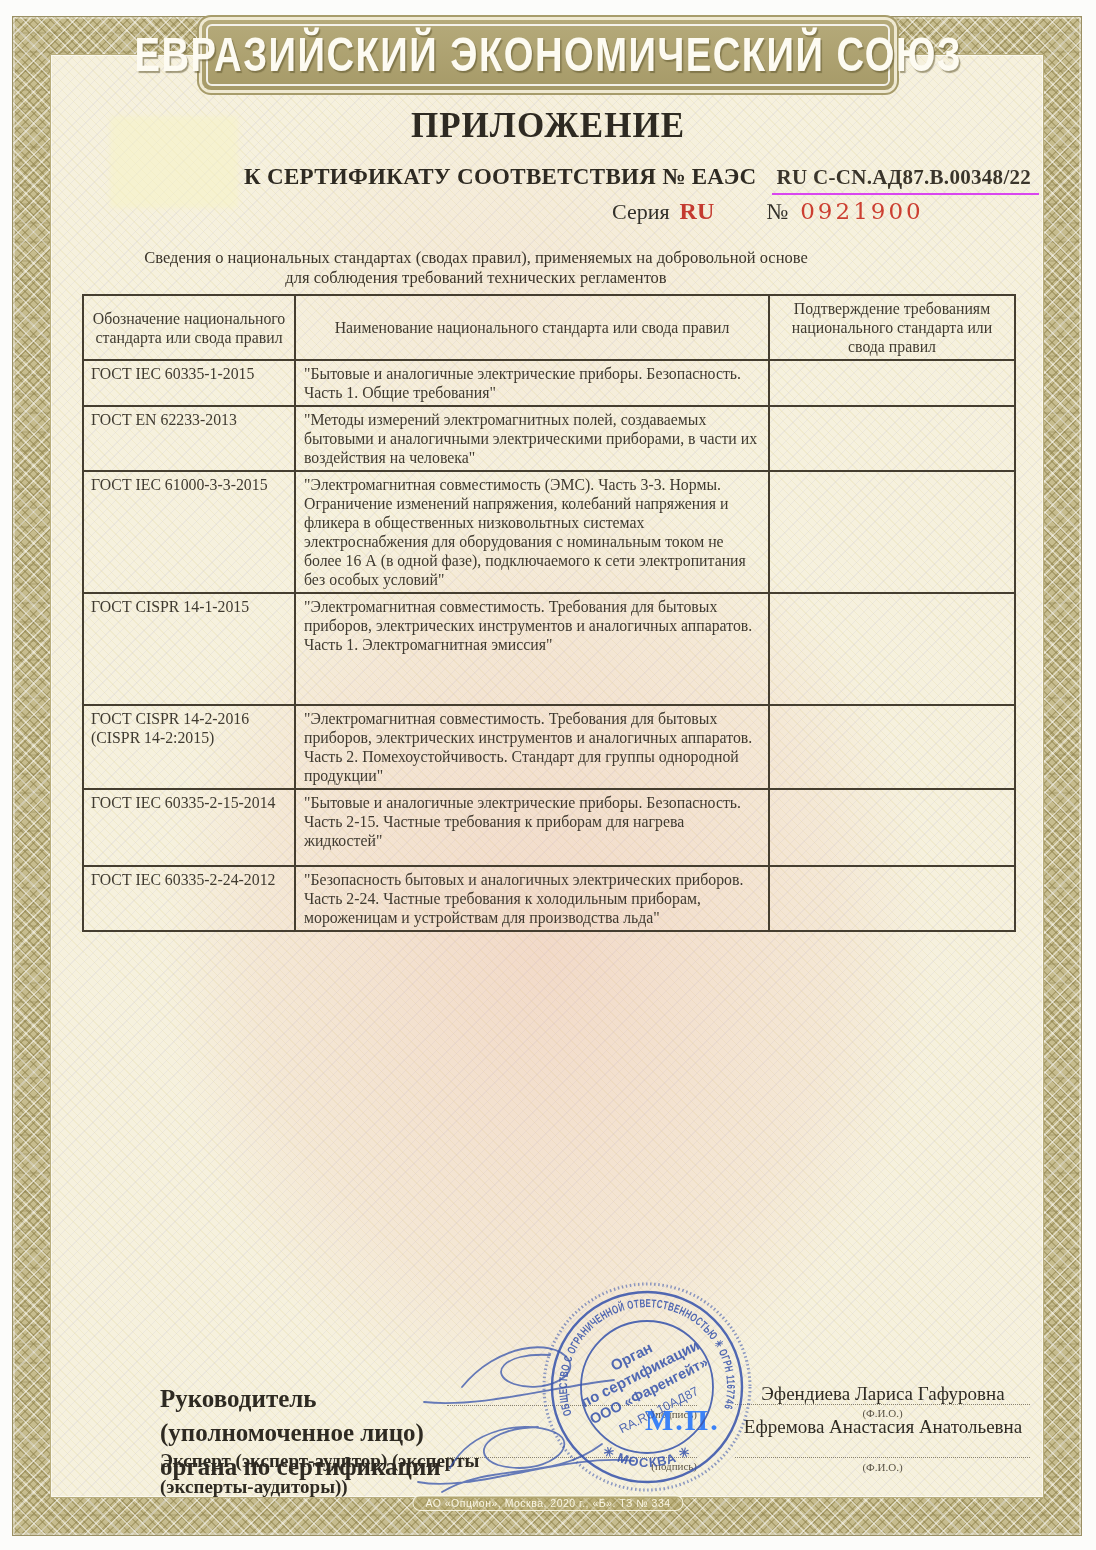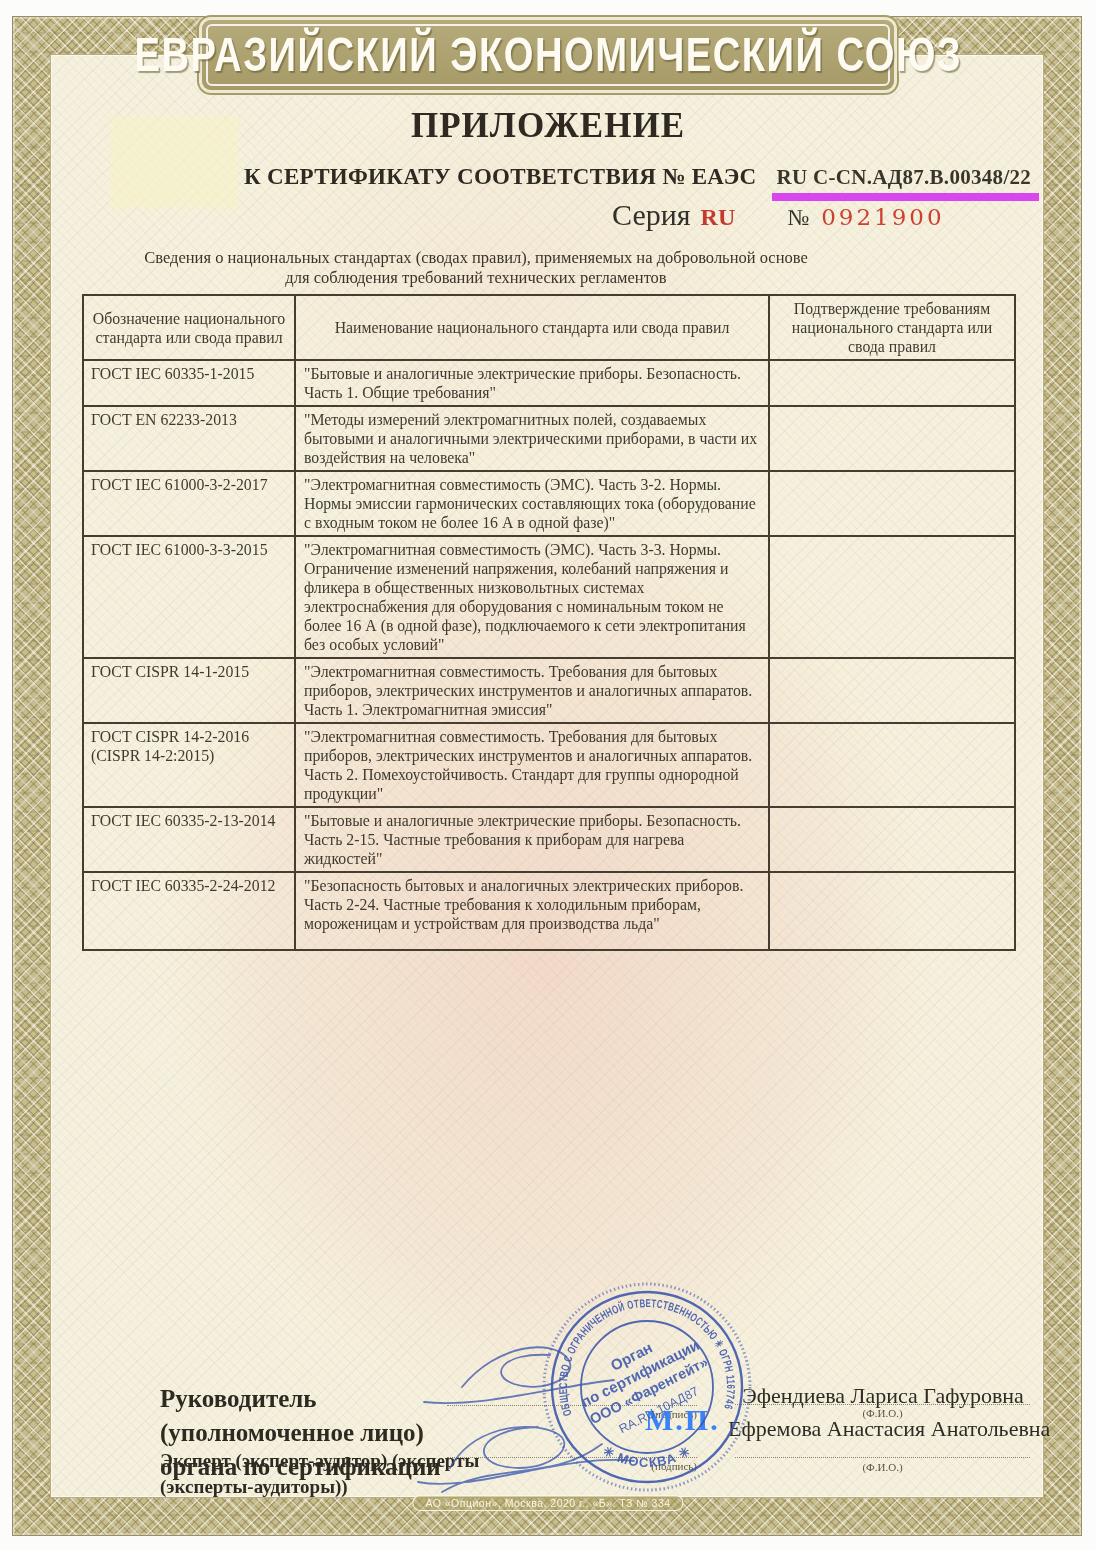--- a/index.html
+++ b/index.html
@@ -56,25 +56,25 @@
   
   .doc-title{
     position:absolute;left:0;top:106px;width:1096px;text-align:center;
     font-size:35px;font-weight:bold;letter-spacing:1px;color:#2e2a22;
   }
   .cert-line{
     position:absolute;left:234px;top:164px;display:flex;align-items:baseline;white-space:nowrap;margin-left:10px;
   }
   .cert-label{font-size:23px;font-weight:bold;color:#2e2a22;letter-spacing:.3px;}
   .cert-number{font-size:21px;font-weight:bold;color:#3a352b;margin-left:16px;
-    border-bottom:8px solid #d946ef;padding:0 8px 3px 4px;letter-spacing:.3px;}
+    border-bottom:2px solid #d946ef;padding:0 8px 3px 4px;letter-spacing:.3px;}
   .series-line{
     position:absolute;left:612px;top:198px;display:flex;align-items:baseline;white-space:nowrap;
   }
-  .series-label{font-size:30px;color:#32302a;}
+  .series-label{font-size:22px;color:#32302a;}
   .series-value{font-size:24px;font-weight:bold;color:#c43a2f;margin-left:10px;}
   .number-sign{font-size:23px;color:#32302a;margin-left:52px;}
   .form-number{font-family:"DejaVu Serif",serif;font-size:23px;color:#cc3f31;letter-spacing:3px;margin-left:12px;}
 
   .intro{
     position:absolute;left:0;top:248px;width:952px;text-align:center;
     font-size:16.5px;line-height:20px;color:#3a342a;
   }
 
   
@@ -107,21 +107,21 @@
   .role-1{position:absolute;left:160px;top:1382px;width:330px;
     font-size:25px;font-weight:bold;color:#2e2a22;line-height:1.35;}
   .role-2{position:absolute;left:160px;top:1448px;width:340px;
     font-size:19px;font-weight:bold;color:#2e2a22;line-height:1.35;}
   .sig-line{position:absolute;border-bottom:1px dotted #8a8372;}
   .sig-line-1{left:447px;top:1383px;width:250px;height:22px;}
   .sig-line-2{left:447px;top:1435px;width:250px;height:22px;}
   .sig-caption{position:absolute;text-align:right;font-size:11px;color:#5a5446;}
   .sig-caption-1{left:447px;top:1408px;width:250px;}
   .sig-caption-2{left:447px;top:1460px;width:250px;}
-  .fio-name{position:absolute;text-align:center;font-size:22px;color:#2f2b24;white-space:nowrap;}
+  .fio-name{position:absolute;text-align:center;font-size:19px;color:#2f2b24;white-space:nowrap;}
   .fio-name-1{left:728px;top:1383px;width:310px;}
   .fio-name-2{left:728px;top:1416px;width:310px;}
   .fio-line{position:absolute;border-bottom:1px dotted #8a8372;}
   .fio-line-1{left:735px;top:1383px;width:295px;height:21px;}
   .fio-line-2{left:735px;top:1436px;width:295px;height:21px;}
   .fio-caption{position:absolute;text-align:center;font-size:11px;color:#5a5446;}
   .fio-caption-1{left:735px;top:1407px;width:295px;}
   .fio-caption-2{left:735px;top:1461px;width:295px;}
 
   .mp-caption{position:absolute;left:645px;top:1403px;font-size:30px;font-weight:bold;
@@ -188,41 +188,36 @@
         <td class="cell-designation">ГОСТ IEC 60335-1-2015</td>
         <td class="cell-name">"Бытовые и аналогичные электрические приборы. Безопасность. Часть 1. Общие требования"</td>
         <td class="cell-confirmation"></td>
       </tr>
       <tr>
         <td class="cell-designation">ГОСТ EN 62233-2013</td>
         <td class="cell-name">"Методы измерений электромагнитных полей, создаваемых бытовыми и аналогичными электрическими приборами, в части их воздействия на человека"</td>
         <td class="cell-confirmation"></td>
       </tr>
       <tr>
-        <td class="cell-designation">ГОСТ IEC 61000-3-2-2017</td>
-        <td class="cell-name">"Электромагнитная совместимость (ЭМС). Часть 3-2. Нормы. Нормы эмиссии гармонических составляющих тока (оборудование с входным током не более 16 А в одной фазе)"</td>
-        <td class="cell-confirmation"></td>
-      </tr>
-      <tr>
         <td class="cell-designation">ГОСТ IEC 61000-3-3-2015</td>
         <td class="cell-name">"Электромагнитная совместимость (ЭМС). Часть 3-3. Нормы. Ограничение изменений напряжения, колебаний напряжения и фликера в общественных низковольтных системах электроснабжения для оборудования с номинальным током не более 16 А (в одной фазе), подключаемого к сети электропитания без особых условий"</td>
         <td class="cell-confirmation"></td>
       </tr>
       <tr>
         <td class="cell-designation">ГОСТ CISPR 14-1-2015</td>
         <td class="cell-name">"Электромагнитная совместимость. Требования для бытовых приборов, электрических инструментов и аналогичных аппаратов. Часть 1. Электромагнитная эмиссия"</td>
         <td class="cell-confirmation"></td>
       </tr>
       <tr>
         <td class="cell-designation">ГОСТ CISPR 14-2-2016 (CISPR 14-2:2015)</td>
         <td class="cell-name">"Электромагнитная совместимость. Требования для бытовых приборов, электрических инструментов и аналогичных аппаратов. Часть 2. Помехоустойчивость. Стандарт для группы однородной продукции"</td>
         <td class="cell-confirmation"></td>
       </tr>
       <tr>
-        <td class="cell-designation">ГОСТ IEC 60335-2-13-2014</td>
+        <td class="cell-designation">ГОСТ IEC 60335-2-15-2014</td>
         <td class="cell-name">"Бытовые и аналогичные электрические приборы. Безопасность. Часть 2-15. Частные требования к приборам для нагрева жидкостей"</td>
         <td class="cell-confirmation"></td>
       </tr>
       <tr>
         <td class="cell-designation">ГОСТ IEC 60335-2-24-2012</td>
         <td class="cell-name">"Безопасность бытовых и аналогичных электрических приборов. Часть 2-24. Частные требования к холодильным приборам, мороженицам и устройствам для производства льда"</td>
         <td class="cell-confirmation"></td>
       </tr>
     </tbody>
   </table>

